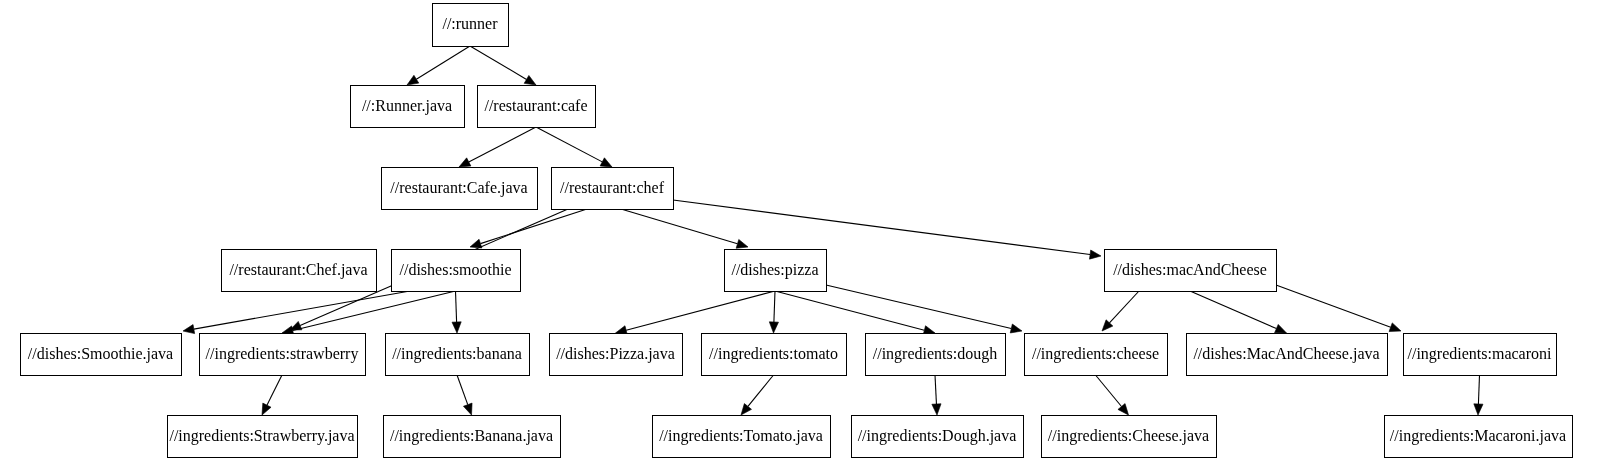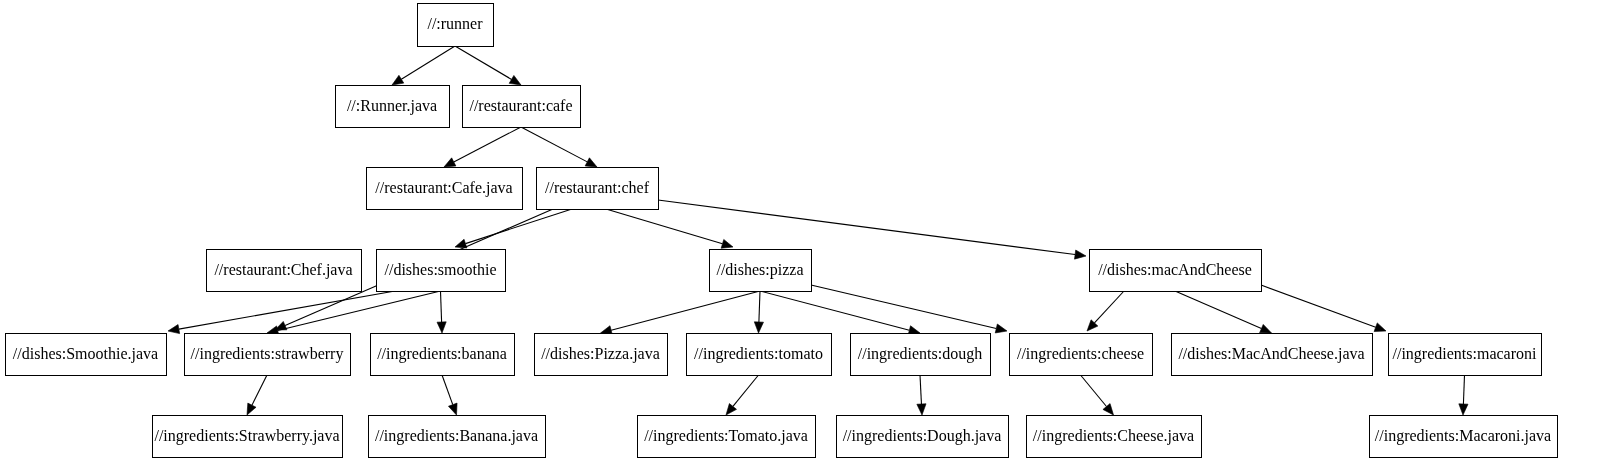--- a/index.html
+++ b/index.html
@@ -10,20 +10,21 @@
   body {
     width: 1600px;
     height: 468px;
     font-family: "Liberation Serif", "DejaVu Serif", serif;
     overflow: hidden;
   }
   #graph-root {
     position: relative;
     width: 1424px;
     height: 468px;
+    margin-left: 15px;
   }
   svg#graph-canvas {
     display: block;
     width: 1600px;
     height: 468px;
   }
   .node-box {
     fill: #ffffff;
     stroke: #000000;
     stroke-width: 1;

